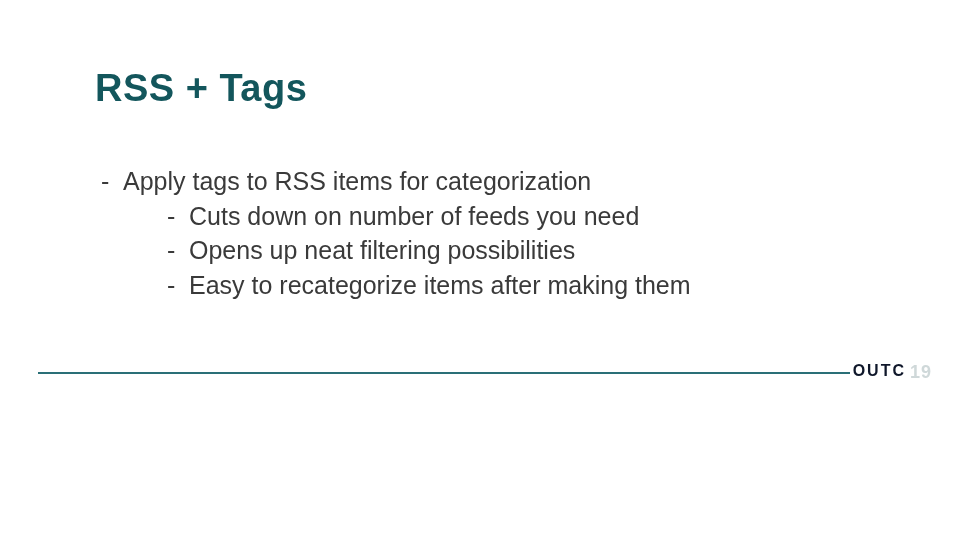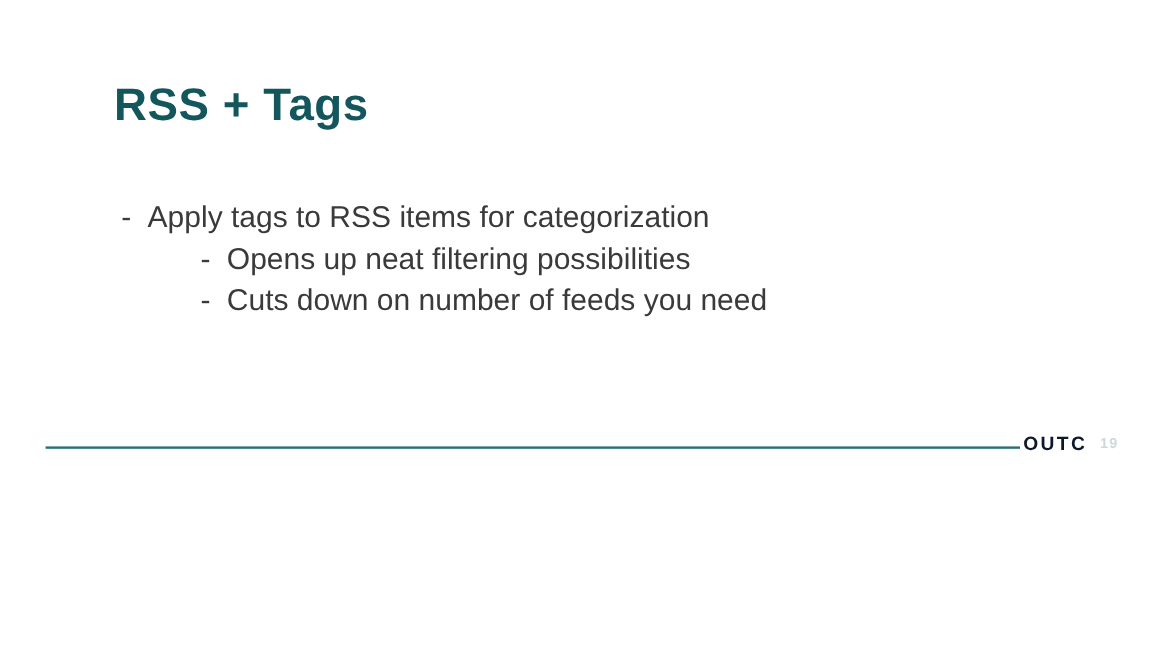--- a/index.html
+++ b/index.html
@@ -50,40 +50,41 @@
       font-family: "Arial Black", Arial, sans-serif;
       font-weight: 900;
       font-size: 16px;
       letter-spacing: 2px;
       color: #0f172a;
     }
     .pagenum {
       position: absolute;
       right: 28px;
       top: -2px;
-      font-size: 12px;
+      font-size: 18px;
       color: #cfd8d9;
       font-weight: 600;
       letter-spacing: 1px;
     }
   </style>
 </head>
 <body>
 
 <div class="slide">
 
   <h1 class="title">RSS + Tags</h1>
 
   <div class="content">
     <ul class="l1">
       <li>
         <span>Apply tags to RSS items for categorization</span>
         <ul class="l2">
+          <li><span>Cuts down on number of feeds you need</span></li>
           <li><span>Opens up neat filtering possibilities</span></li>
-          <li><span>Cuts down on number of feeds you need</span></li>
+          <li><span>Easy to recategorize items after making them</span></li>
         </ul>
       </li>
     </ul>
   </div>
 
   <div class="footer">
     <div class="rule"></div>
     <div class="brand">OUTC</div>
     <div class="pagenum">19</div>
   </div>

